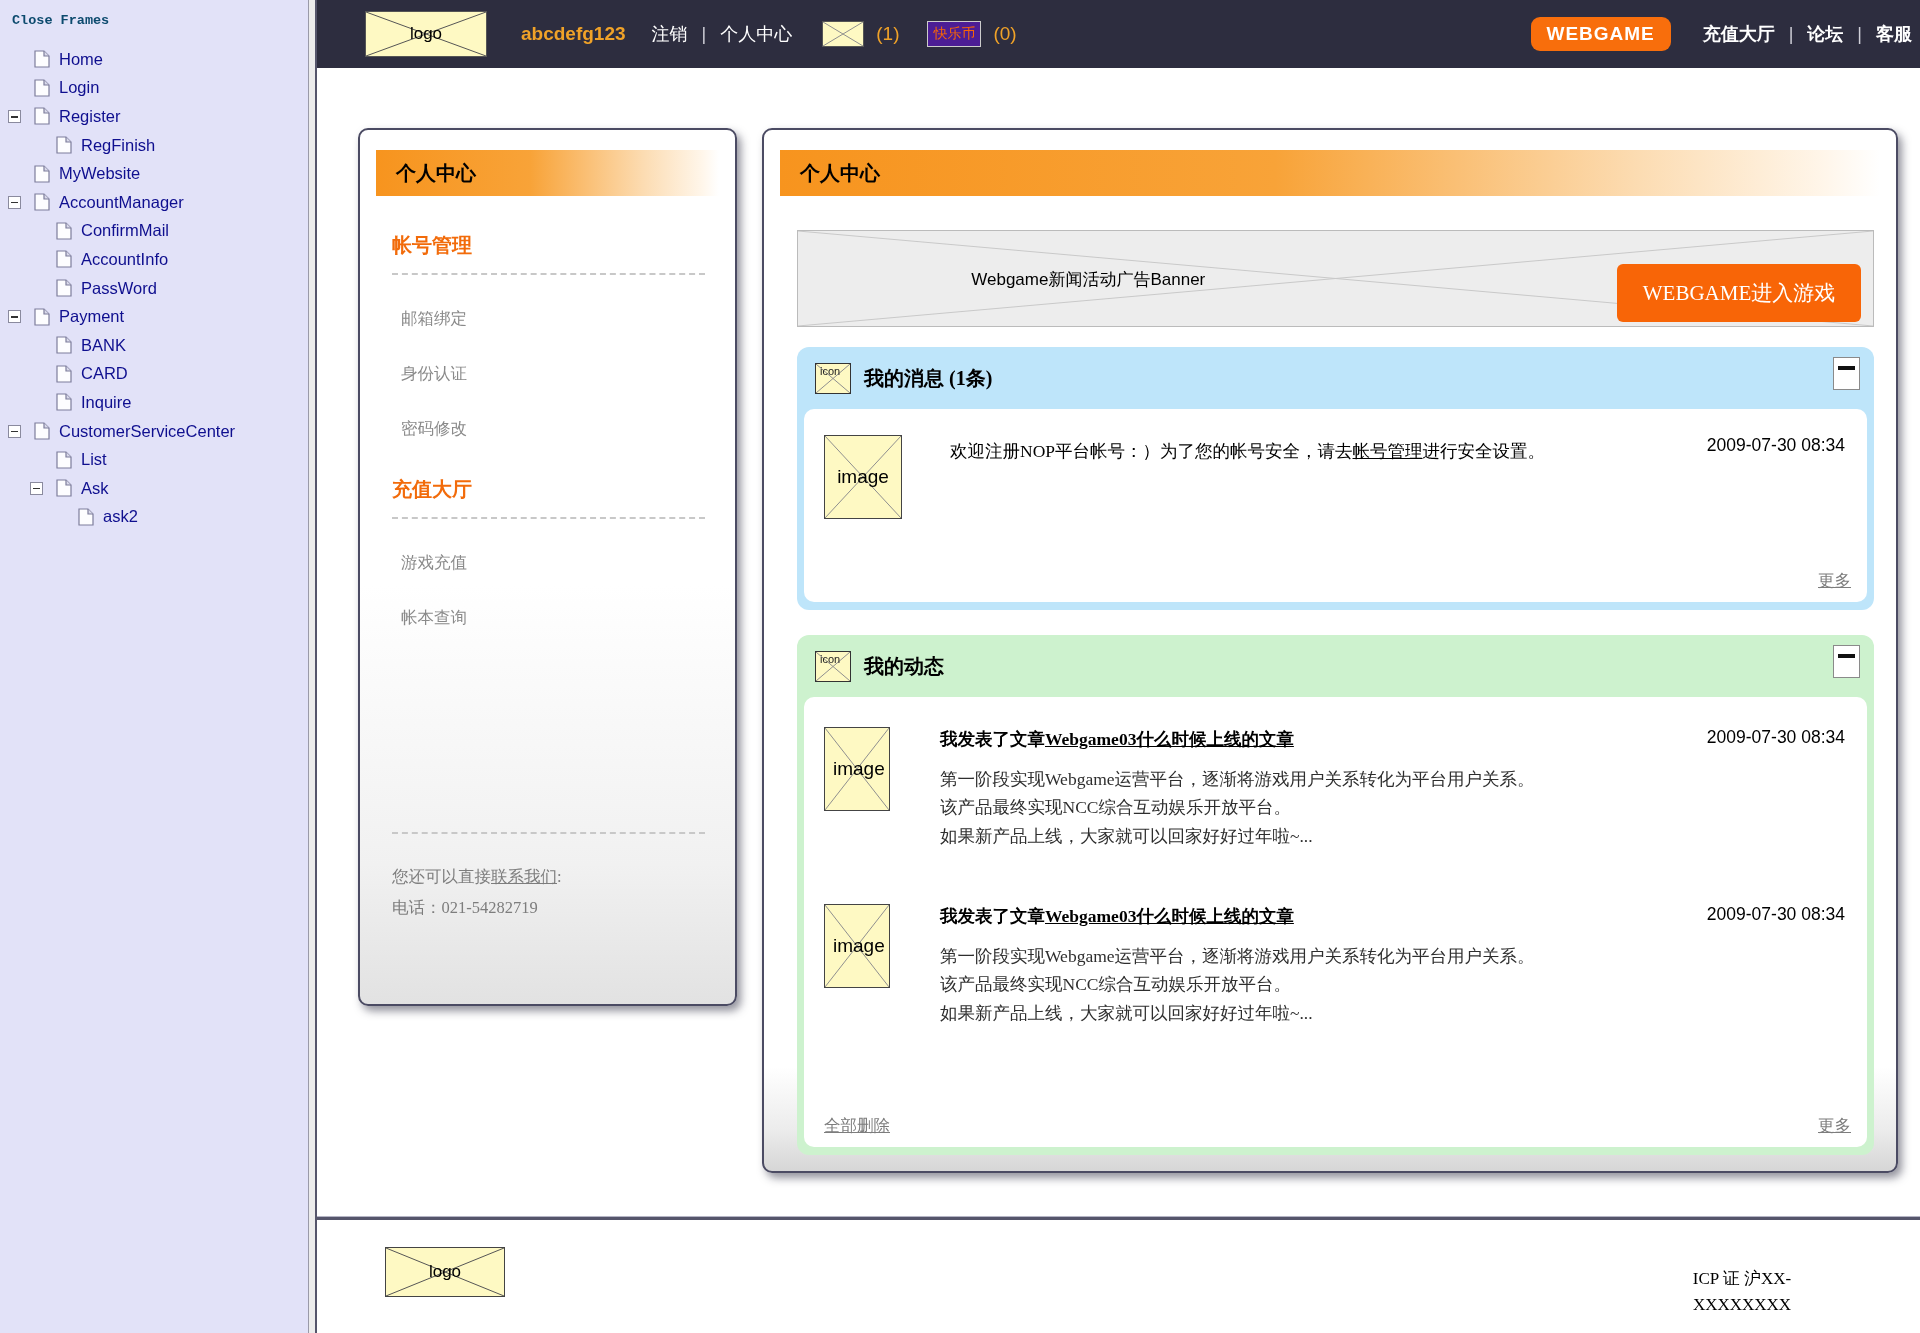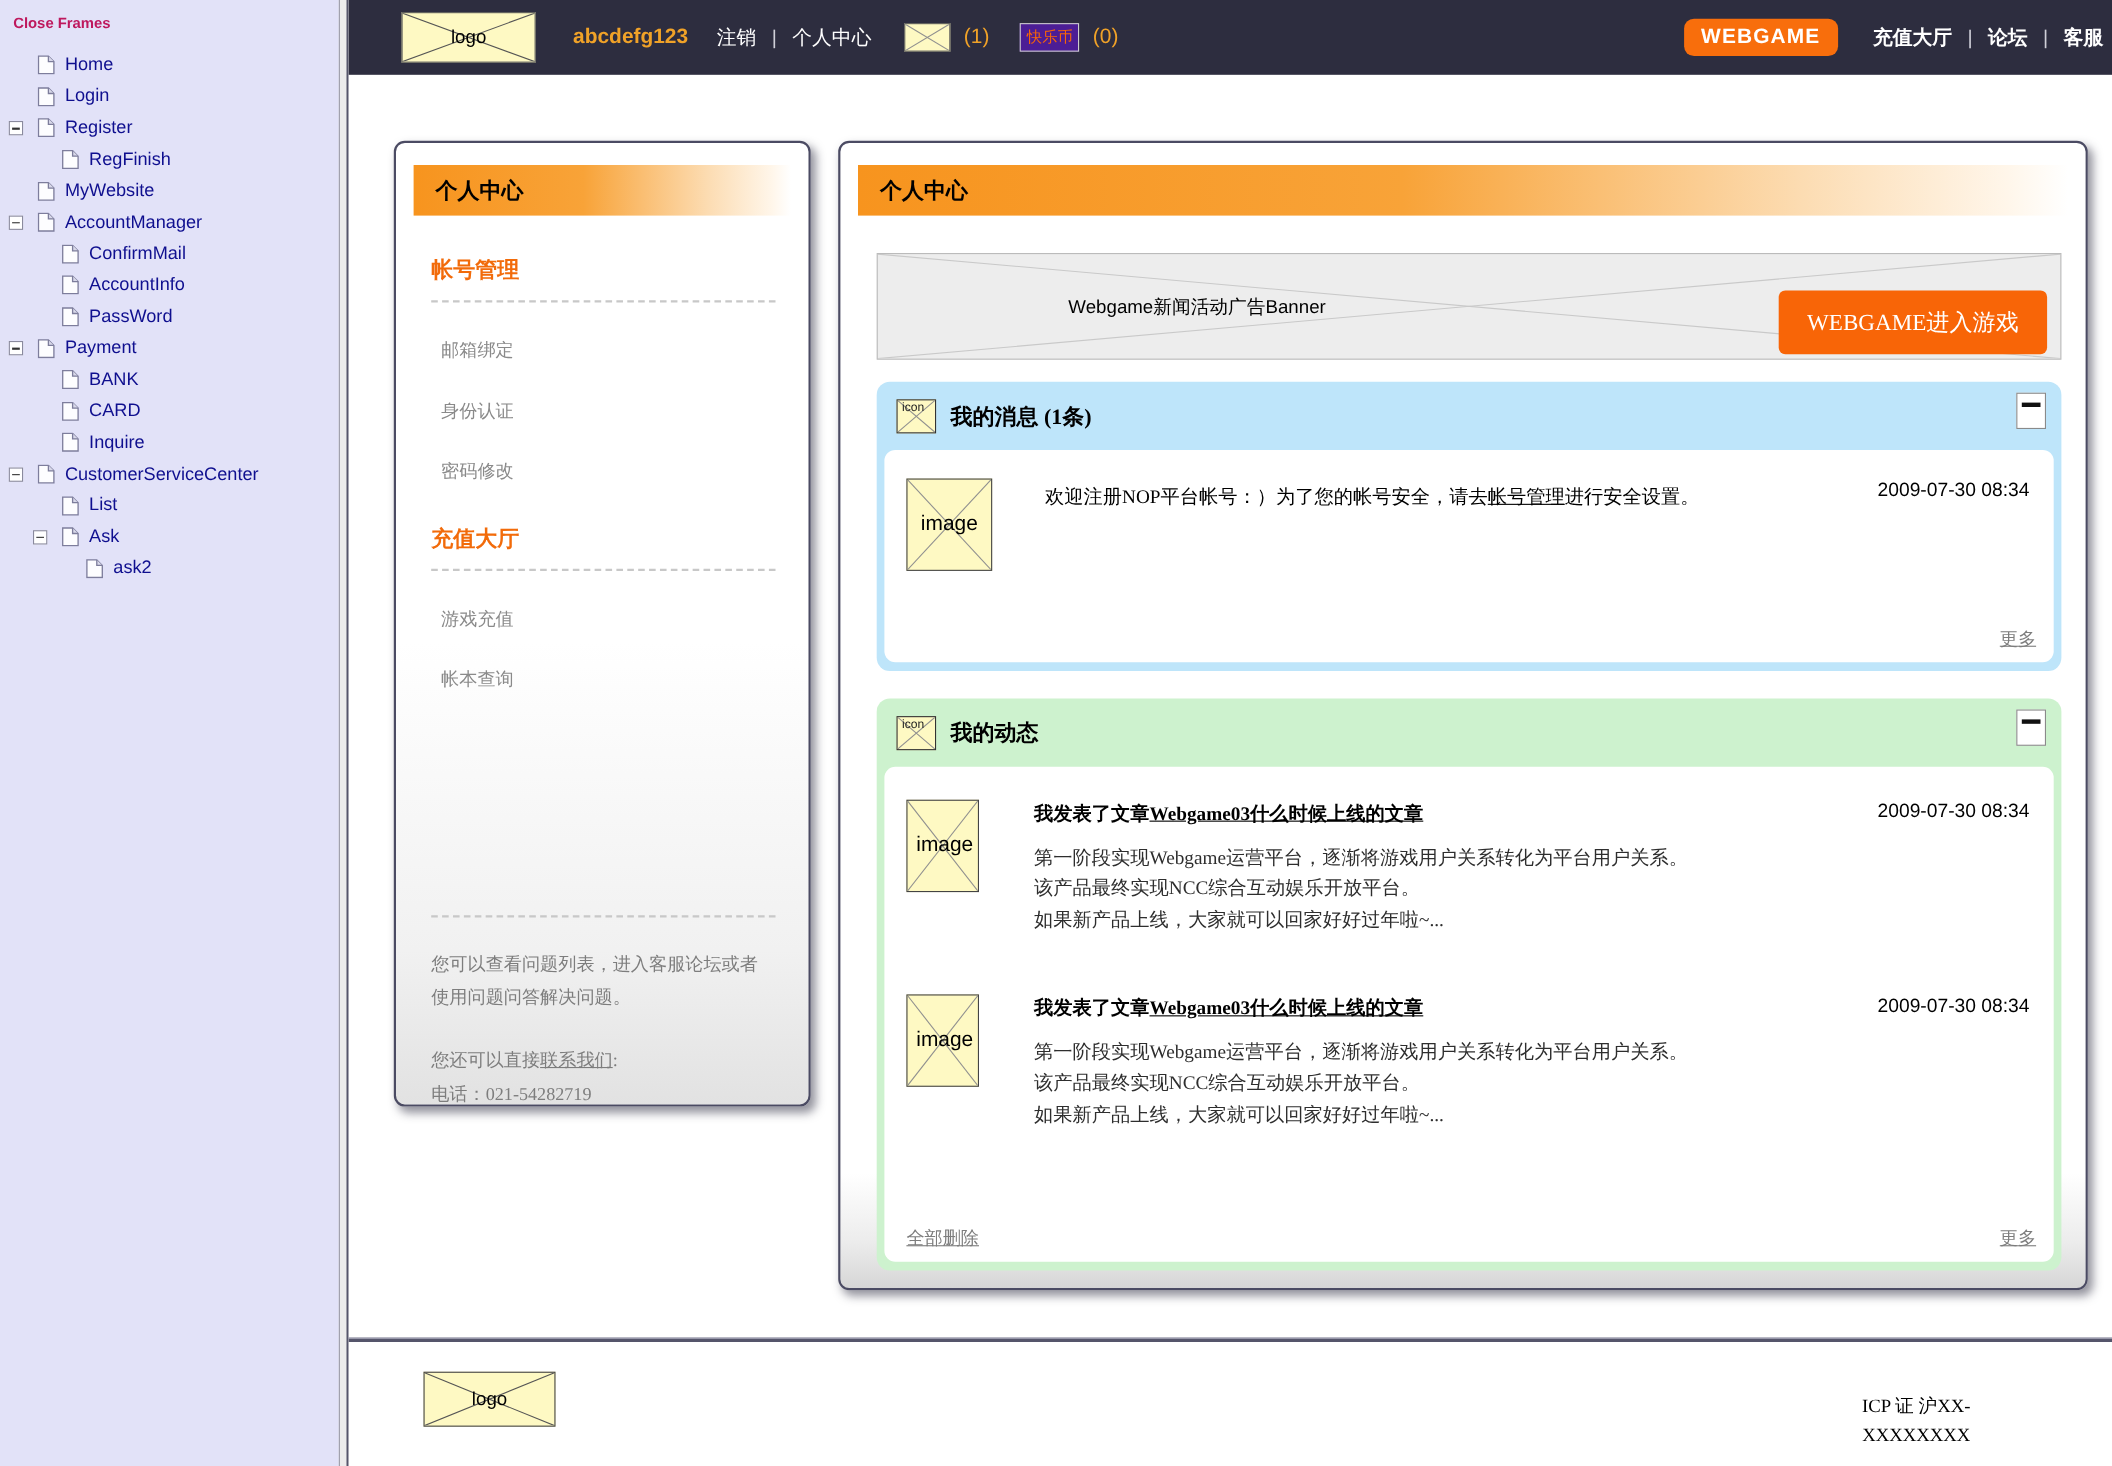--- a/index.html
+++ b/index.html
@@ -3,21 +3,21 @@
 <meta charset="utf-8">
 <style>
   html,body{margin:0;padding:0;width:1920px;height:1333px;overflow:hidden;background:#fff;
     font-family:"Liberation Sans","DejaVu Sans",sans-serif;}
   
   #sidebar{position:absolute;left:0;top:0;width:308px;height:1333px;background:#e2e2f8;}
   #frame-divider{position:absolute;left:308px;top:0;width:9px;height:1333px;background:#ececec;
     border-left:1px solid #9a9aa8;border-right:2px solid #55556b;box-sizing:border-box;}
   #main{position:absolute;left:317px;top:0;width:1603px;height:1333px;background:#fff;}
   
-  #close-frames{padding:13px 0 0 12px;font-size:13.5px;font-weight:bold;color:#be185d;cursor:pointer;}
+  #close-frames{padding:13px 0 0 12px;font-size:13.5px;font-weight:bold;color:#0c4a6e;cursor:pointer;font-family:Liberation Mono, monospace;}
   #tree{margin-top:17px;}
   .tree-row{position:relative;height:28.6px;display:flex;align-items:center;
     color:#0f0f8f;font-size:16.5px;}
   .tree-row .label{margin-left:9px;white-space:nowrap;}
   .page-icon{display:inline-flex;width:16px;height:18px;flex:none;}
   .expander{position:absolute;top:8px;width:13px;height:13px;background:#fff;
     border:1px solid #8a8a9e;box-sizing:border-box;}
   .expander i{position:absolute;left:2px;right:2px;top:5px;height:1.5px;background:#333;}
   
   #navbar{position:absolute;left:0;right:0;top:0;height:68px;background:#2d2d3f;
@@ -337,21 +337,20 @@
     <div class="panel-header">个人中心</div>
     <div class="lp-content">
       <div class="lp-heading">帐号管理</div>
       <div class="lp-item">邮箱绑定</div>
       <div class="lp-item">身份认证</div>
       <div class="lp-item">密码修改</div>
       <div class="lp-heading">充值大厅</div>
       <div class="lp-item">游戏充值</div>
       <div class="lp-item">帐本查询</div>
       <div class="lp-divider"></div>
-      <div class="lp-help">您可以查看问题列表，进入客服论坛或者使用问题问答解决问题。</div>
       <div class="lp-contact"><span>您还可以直接</span><a>联系我们</a><span>:</span></div>
       <div class="lp-phone">电话：021-54282719</div>
     </div>
   </div>
 
   <div id="right-panel" class="panel">
     <div class="panel-header">个人中心</div>
 
     <div id="banner" class="placeholder light">
       <svg class="x" viewBox="0 0 100 100" preserveAspectRatio="none">

